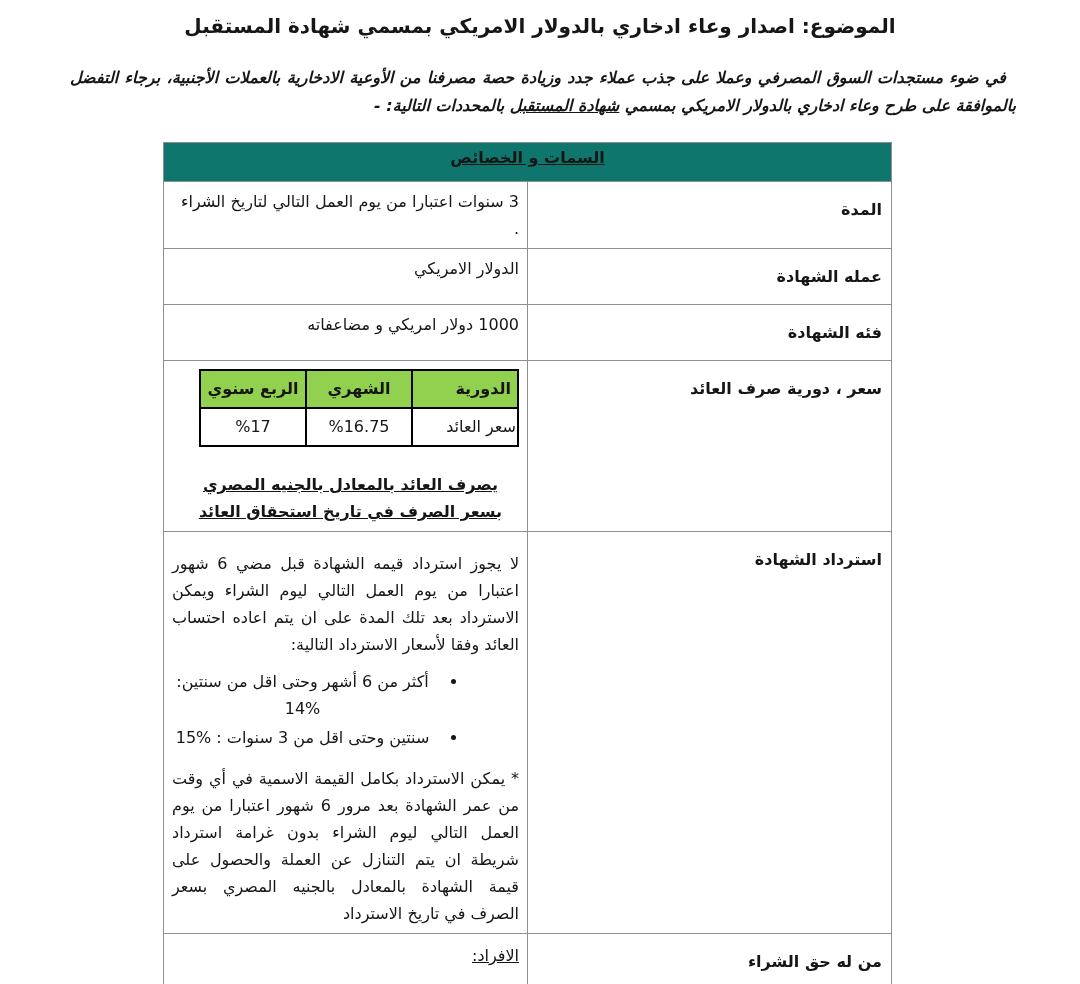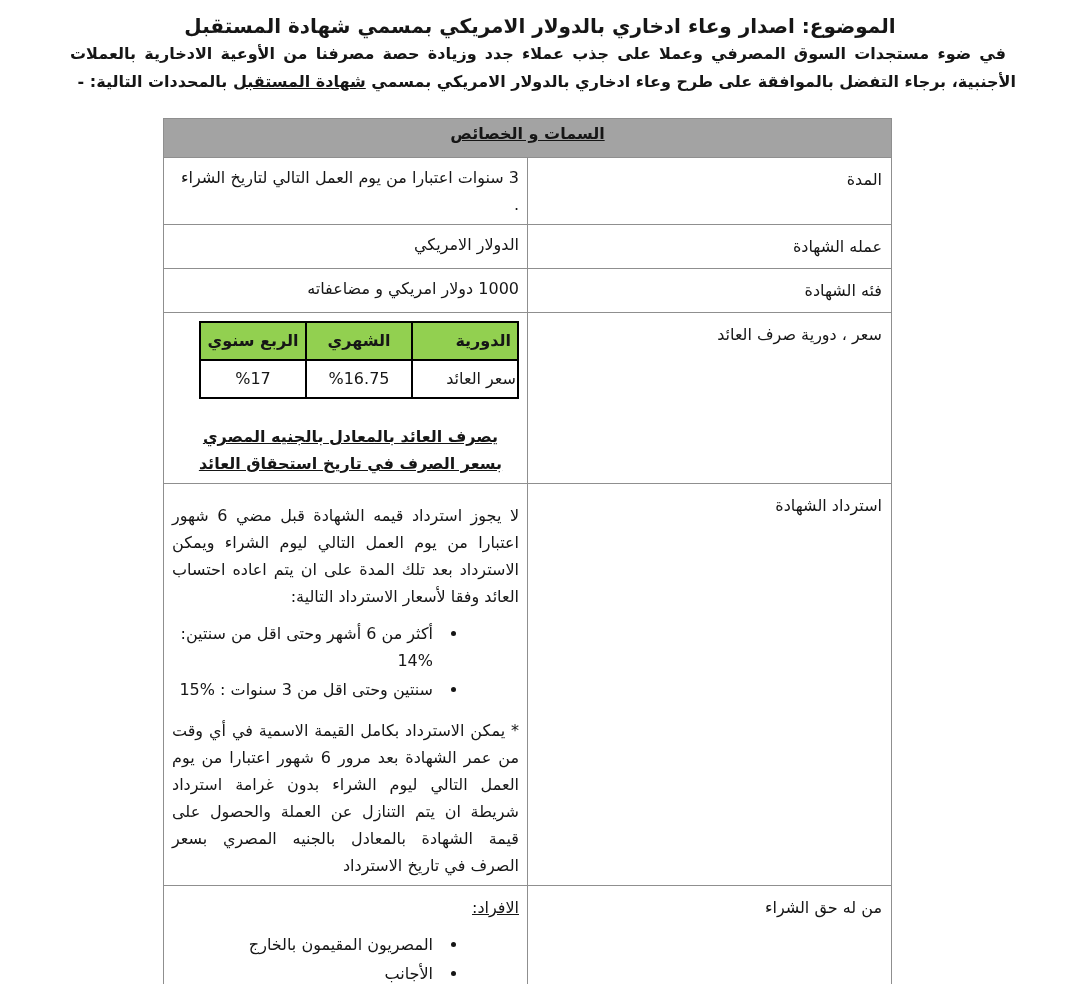--- a/index.html
+++ b/index.html
@@ -12,57 +12,58 @@
     direction: rtl;
     overflow: hidden;
   }
   .title {
     margin: 14px 30px 0 30px;
     text-align: center;
     font-size: 20px;
     font-weight: bold;
   }
   .intro {
-    margin: 2px 64px 0 70px;
+    margin: 26px 64px 0 70px;
     font-size: 16px;
     font-weight: bold;
     line-height: 28px;
     text-align: justify;
     text-indent: 10px;
+    font-style: italic;
   }
   .intro .hl { text-decoration: underline; }
 
   table.main {
     border-collapse: collapse;
     table-layout: fixed;
     width: 729px;
     margin: 22px 188px 0 0;
   }
   table.main > tbody > tr > td {
     border: 1px solid #8f8f8f;
     vertical-align: top;
     font-size: 16px;
     line-height: 27px;
   }
   td.ghead {
-    background: #a3a3a3;
+    background: #0f766e;
     border-bottom: 3px solid #70805c;
     height: 39px;
     text-align: center;
     vertical-align: middle;
     font-size: 17px;
     font-weight: bold;
   }
   td.ghead .ghead-text { text-decoration: underline; }
 
   td.label {
     width: 131px;
-    font-weight: normal;
+    font-weight: bold;
     font-size: 17px;
-    padding: 8px 9px;
+    padding: 14px 9px;
     line-height: 26px;
   }
   td.content { padding: 6px 8px; }
 
   tr.r-duration > td, tr.r-currency > td { height: 44px; }
   tr.r-denom > td { height: 25px; }
   tr.r-rate > td { height: 152px; }
   tr.r-redeem > td { height: 211px; }
   tr.r-elig > td { height: 233px; }
 
@@ -85,20 +86,21 @@
     text-decoration: underline;
     font-size: 16px;
   }
 
   p.para { margin: 12px 0 0 0; text-align: justify; }
   p.note { margin: 14px 0 0 0; text-align: justify; }
   ul.blist {
     margin: 10px 55px 0 0;
     padding: 0 25px 0 0;
     list-style: disc;
+    text-align: center;
   }
   ul.blist li { padding-right: 6px; margin: 0 0 2px 0; }
 
   p.subtitle { margin: 2px 0 0 0; }
   .u { text-decoration: underline; }
 </style>
 </head>
 <body>
 
 <div class="page">

